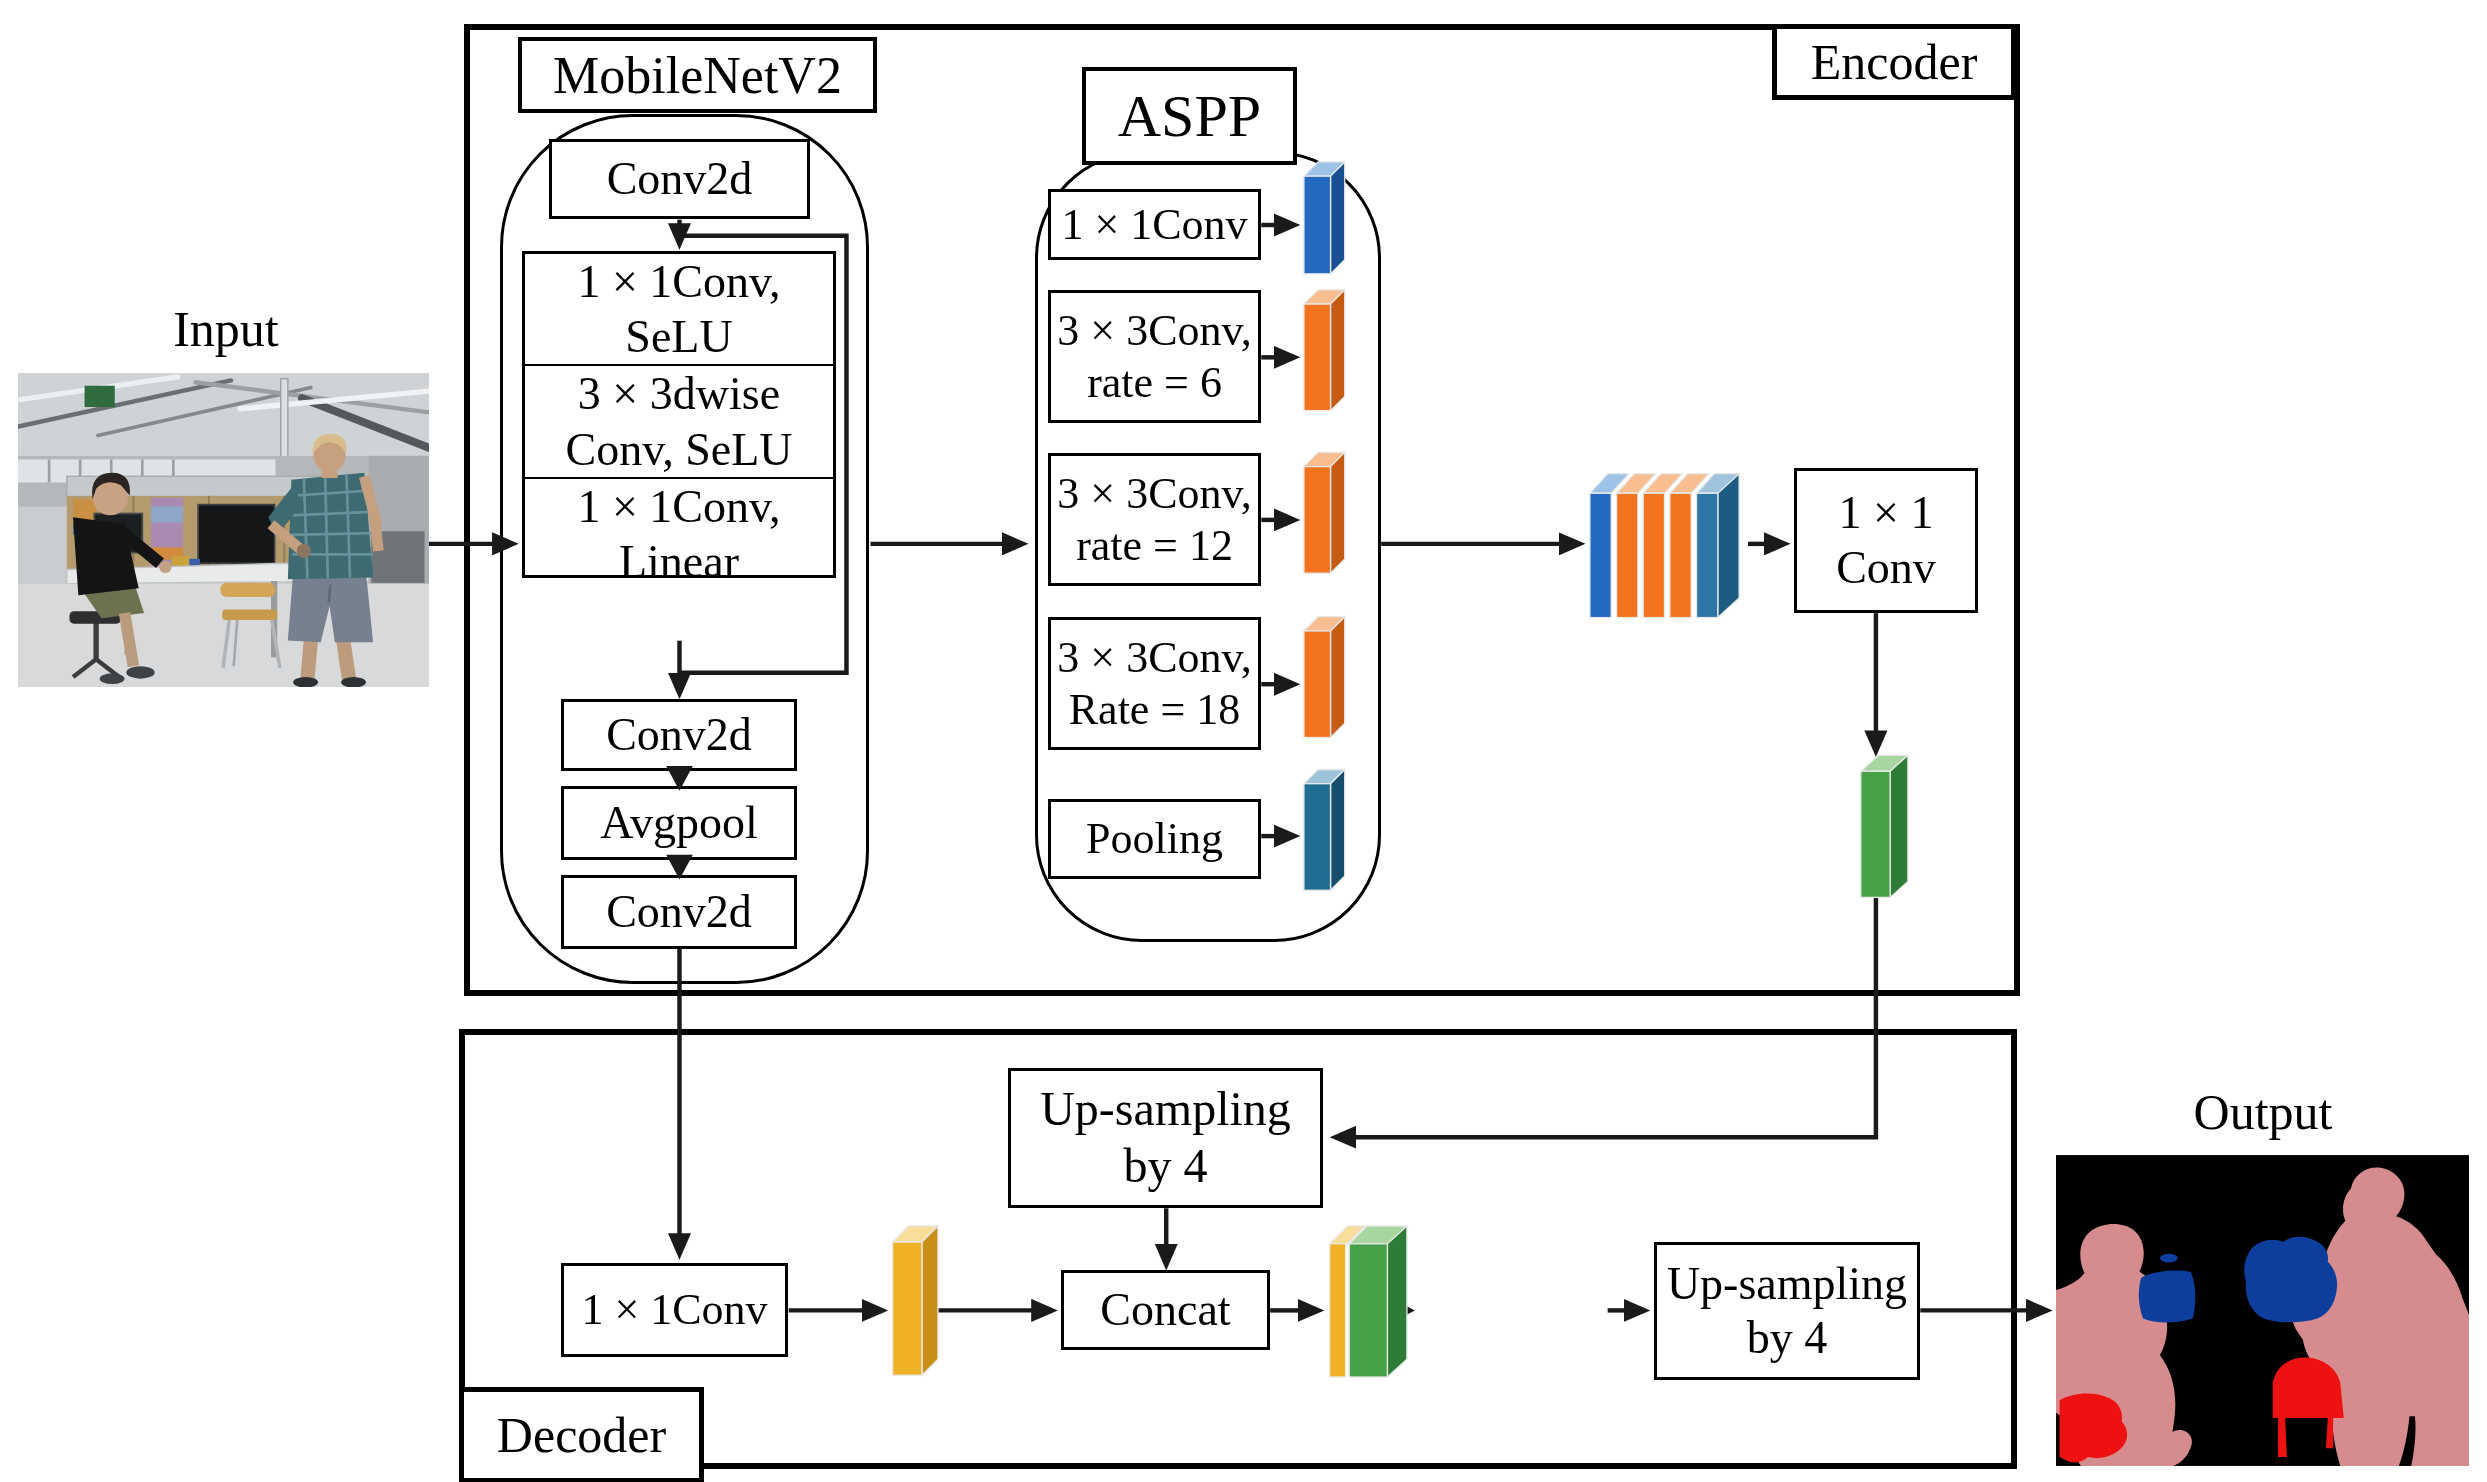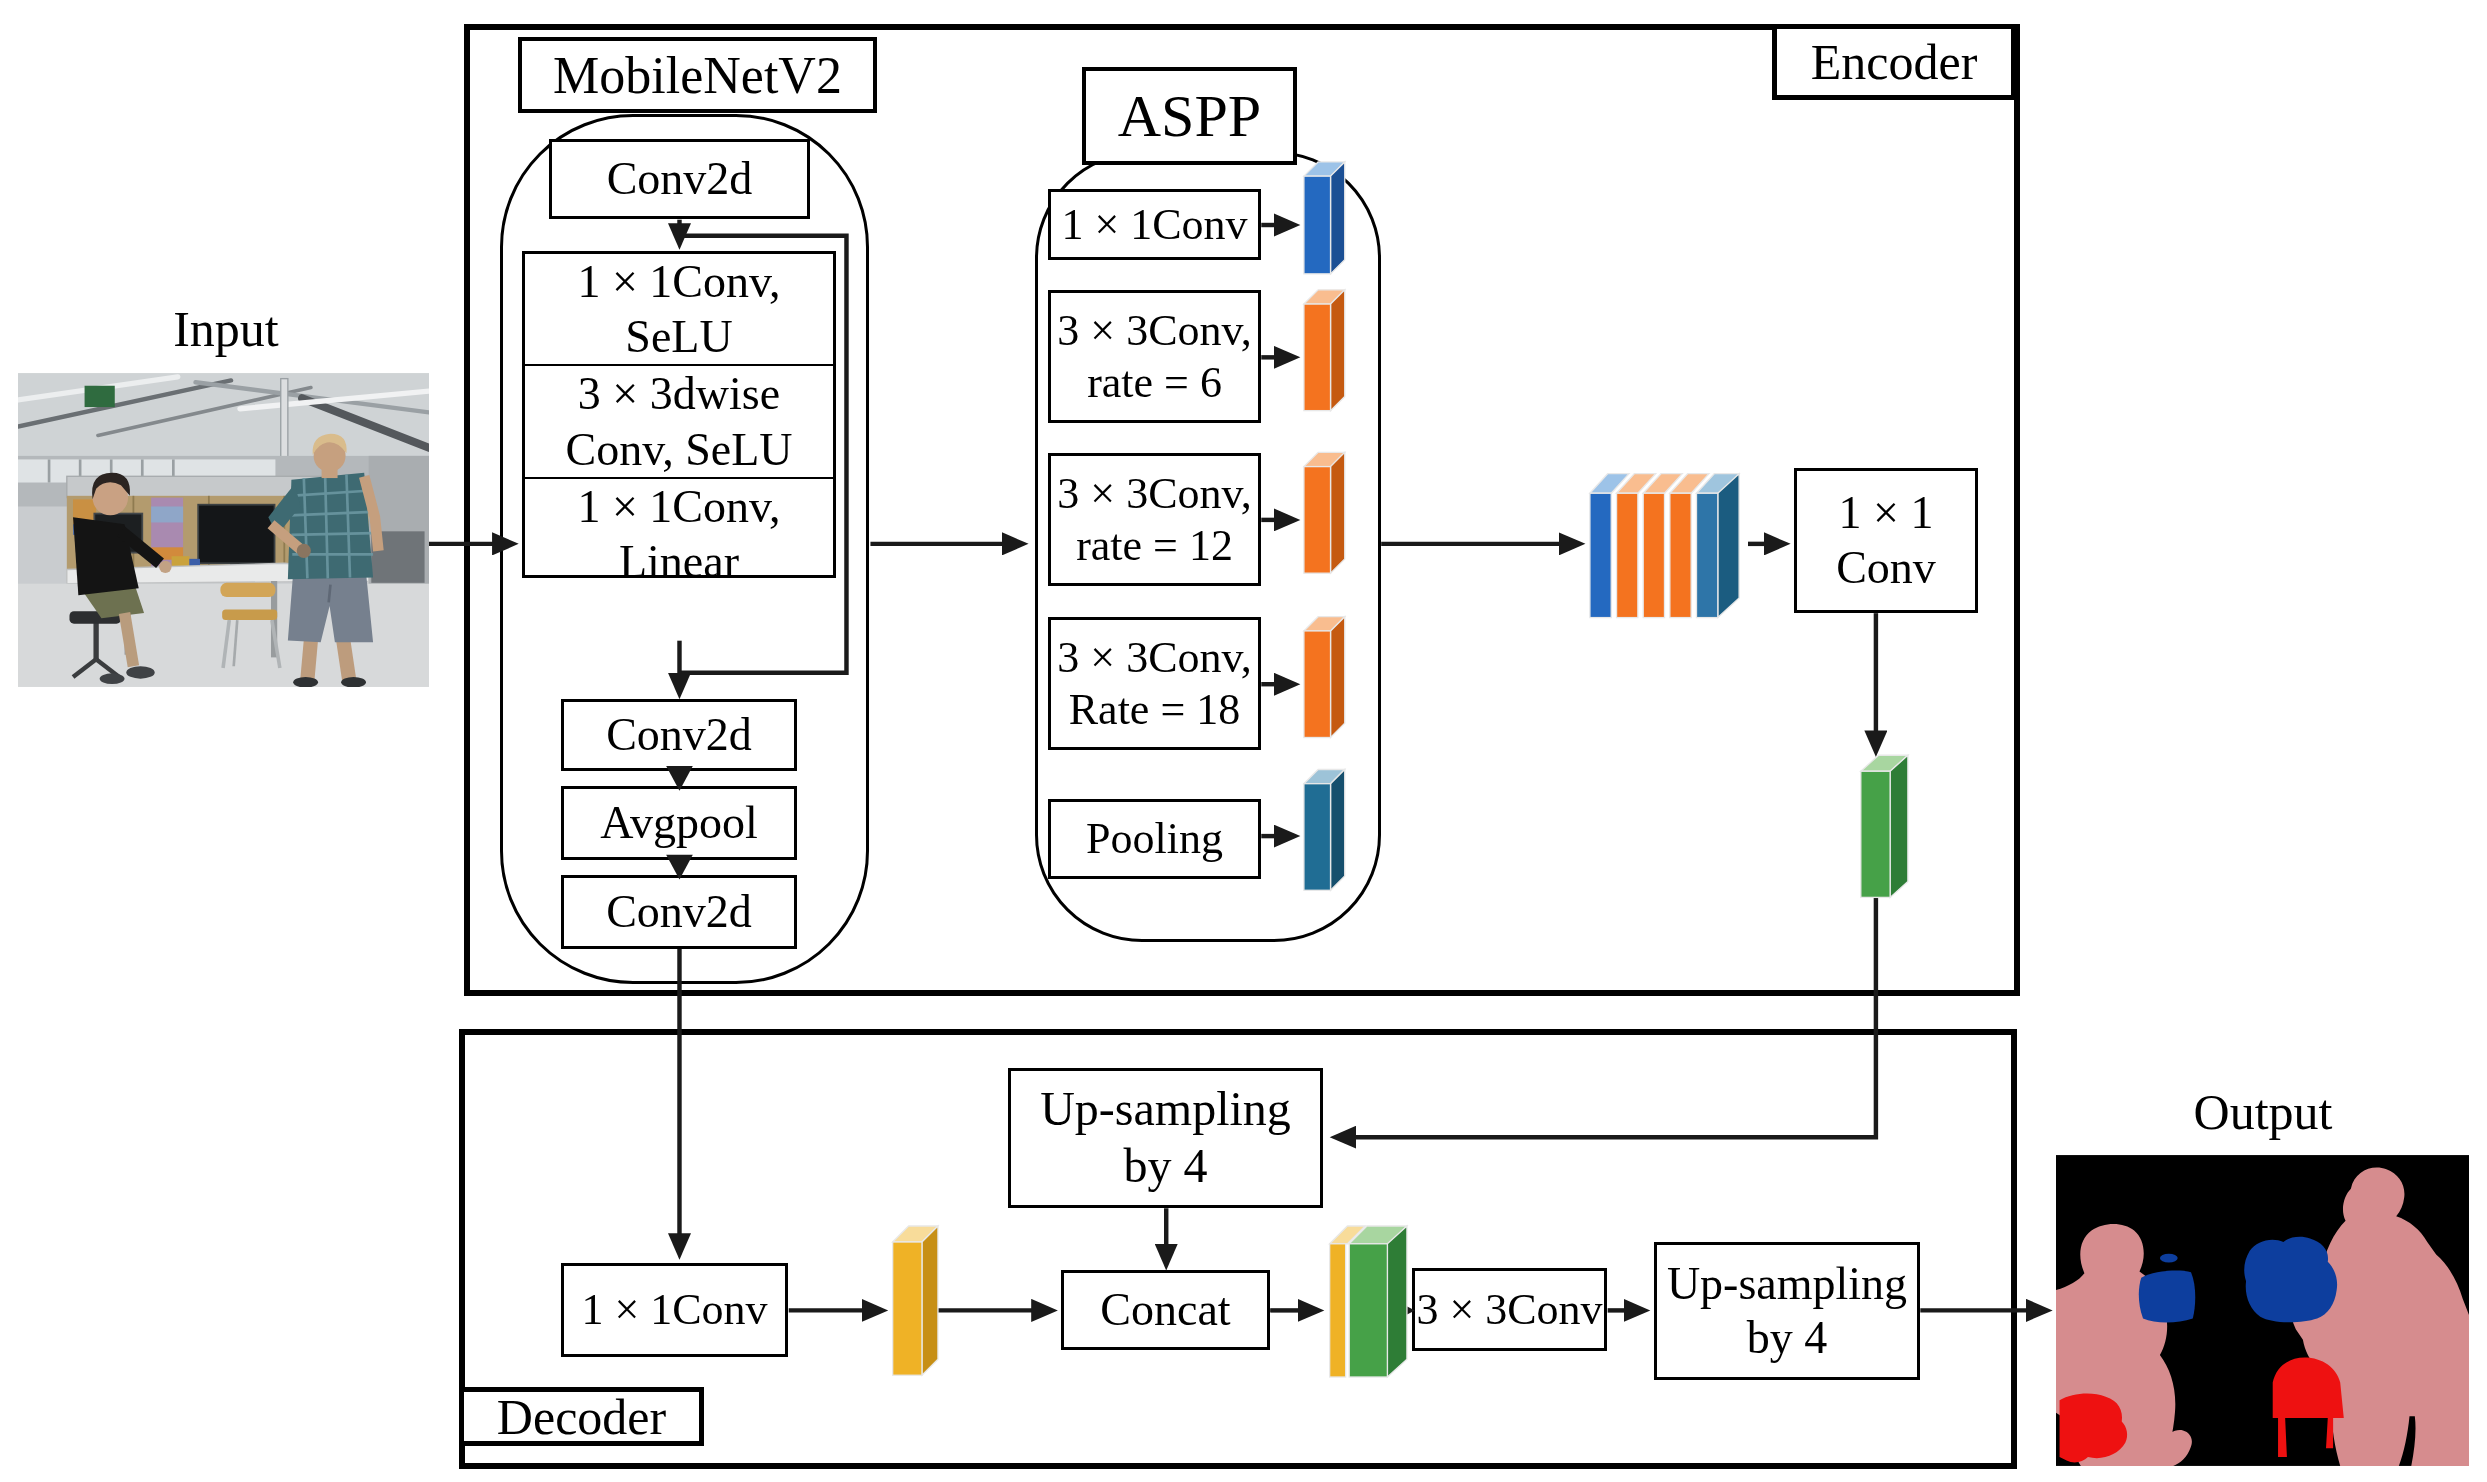--- a/index.html
+++ b/index.html
@@ -11,21 +11,21 @@
   
   #encoder-box{left:464px;top:24px;width:1556px;height:972px;border:6.2px solid #000;z-index:1;background:transparent;}
   #decoder-box{left:459px;top:1029px;width:1558px;height:440px;border:6.2px solid #000;z-index:1;}
   #mn-stadium{left:500px;top:114px;width:369px;height:870px;border:3.6px solid #000;border-radius:133px;z-index:2;}
   #aspp-stadium{left:1035px;top:151px;width:346px;height:791px;border:3.6px solid #000;border-radius:107px;z-index:2;}
 
   
   .labelbox{background:#fff;border:5.3px solid #000;display:flex;align-items:center;justify-content:center;
             font-size:52px;z-index:10;}
   #encoder-label{left:1772px;top:24px;width:244px;height:76px;font-size:50px;}
-  #decoder-label{left:459px;top:1387px;width:245px;height:59px;font-size:50px;}
+  #decoder-label{left:459px;top:1387px;width:245px;height:96px;font-size:50px;}
   #mnv2-label{left:518px;top:37px;width:359px;height:76px;border-width:4.4px;}
   #aspp-label{left:1082px;top:67px;width:215px;height:98px;border-width:4.4px;font-size:60px;}
 
   
   .node{background:#fff;border:3.6px solid #000;display:flex;flex-direction:column;
         align-items:center;justify-content:center;font-size:46px;line-height:1.18;z-index:10;text-align:center;}
 
   #conv2d-top{left:549px;top:139px;width:261px;height:80px;}
   #mn-inner{left:522px;top:251px;width:314px;height:327px;padding:0;z-index:10;}
   .cell{display:flex;flex-direction:column;align-items:center;justify-content:center;
@@ -143,23 +143,20 @@
 
   <div class="abs node" id="upsamp1">
     <span>Up-sampling</span>
     <span>by 4</span>
   </div>
   <div class="abs node" id="conv1x1-dec">
     <span>1 × 1Conv</span>
   </div>
   <div class="abs node" id="concat">
     <span>Concat</span>
-  </div>
-  <div class="abs node" id="conv3x3">
-    <span>3 × 3Conv</span>
   </div>
   <div class="abs node" id="upsamp2">
     <span>Up-sampling</span>
     <span>by 4</span>
   </div>
 
   <svg class="abs" id="input-photo" viewBox="0 0 463 353">
     <rect x="0" y="0" width="463" height="353" fill="#c9cccf"></rect>
     <g stroke-linecap="round">
       <rect x="0" y="0" width="463" height="95" fill="#cfd3d5"></rect>

